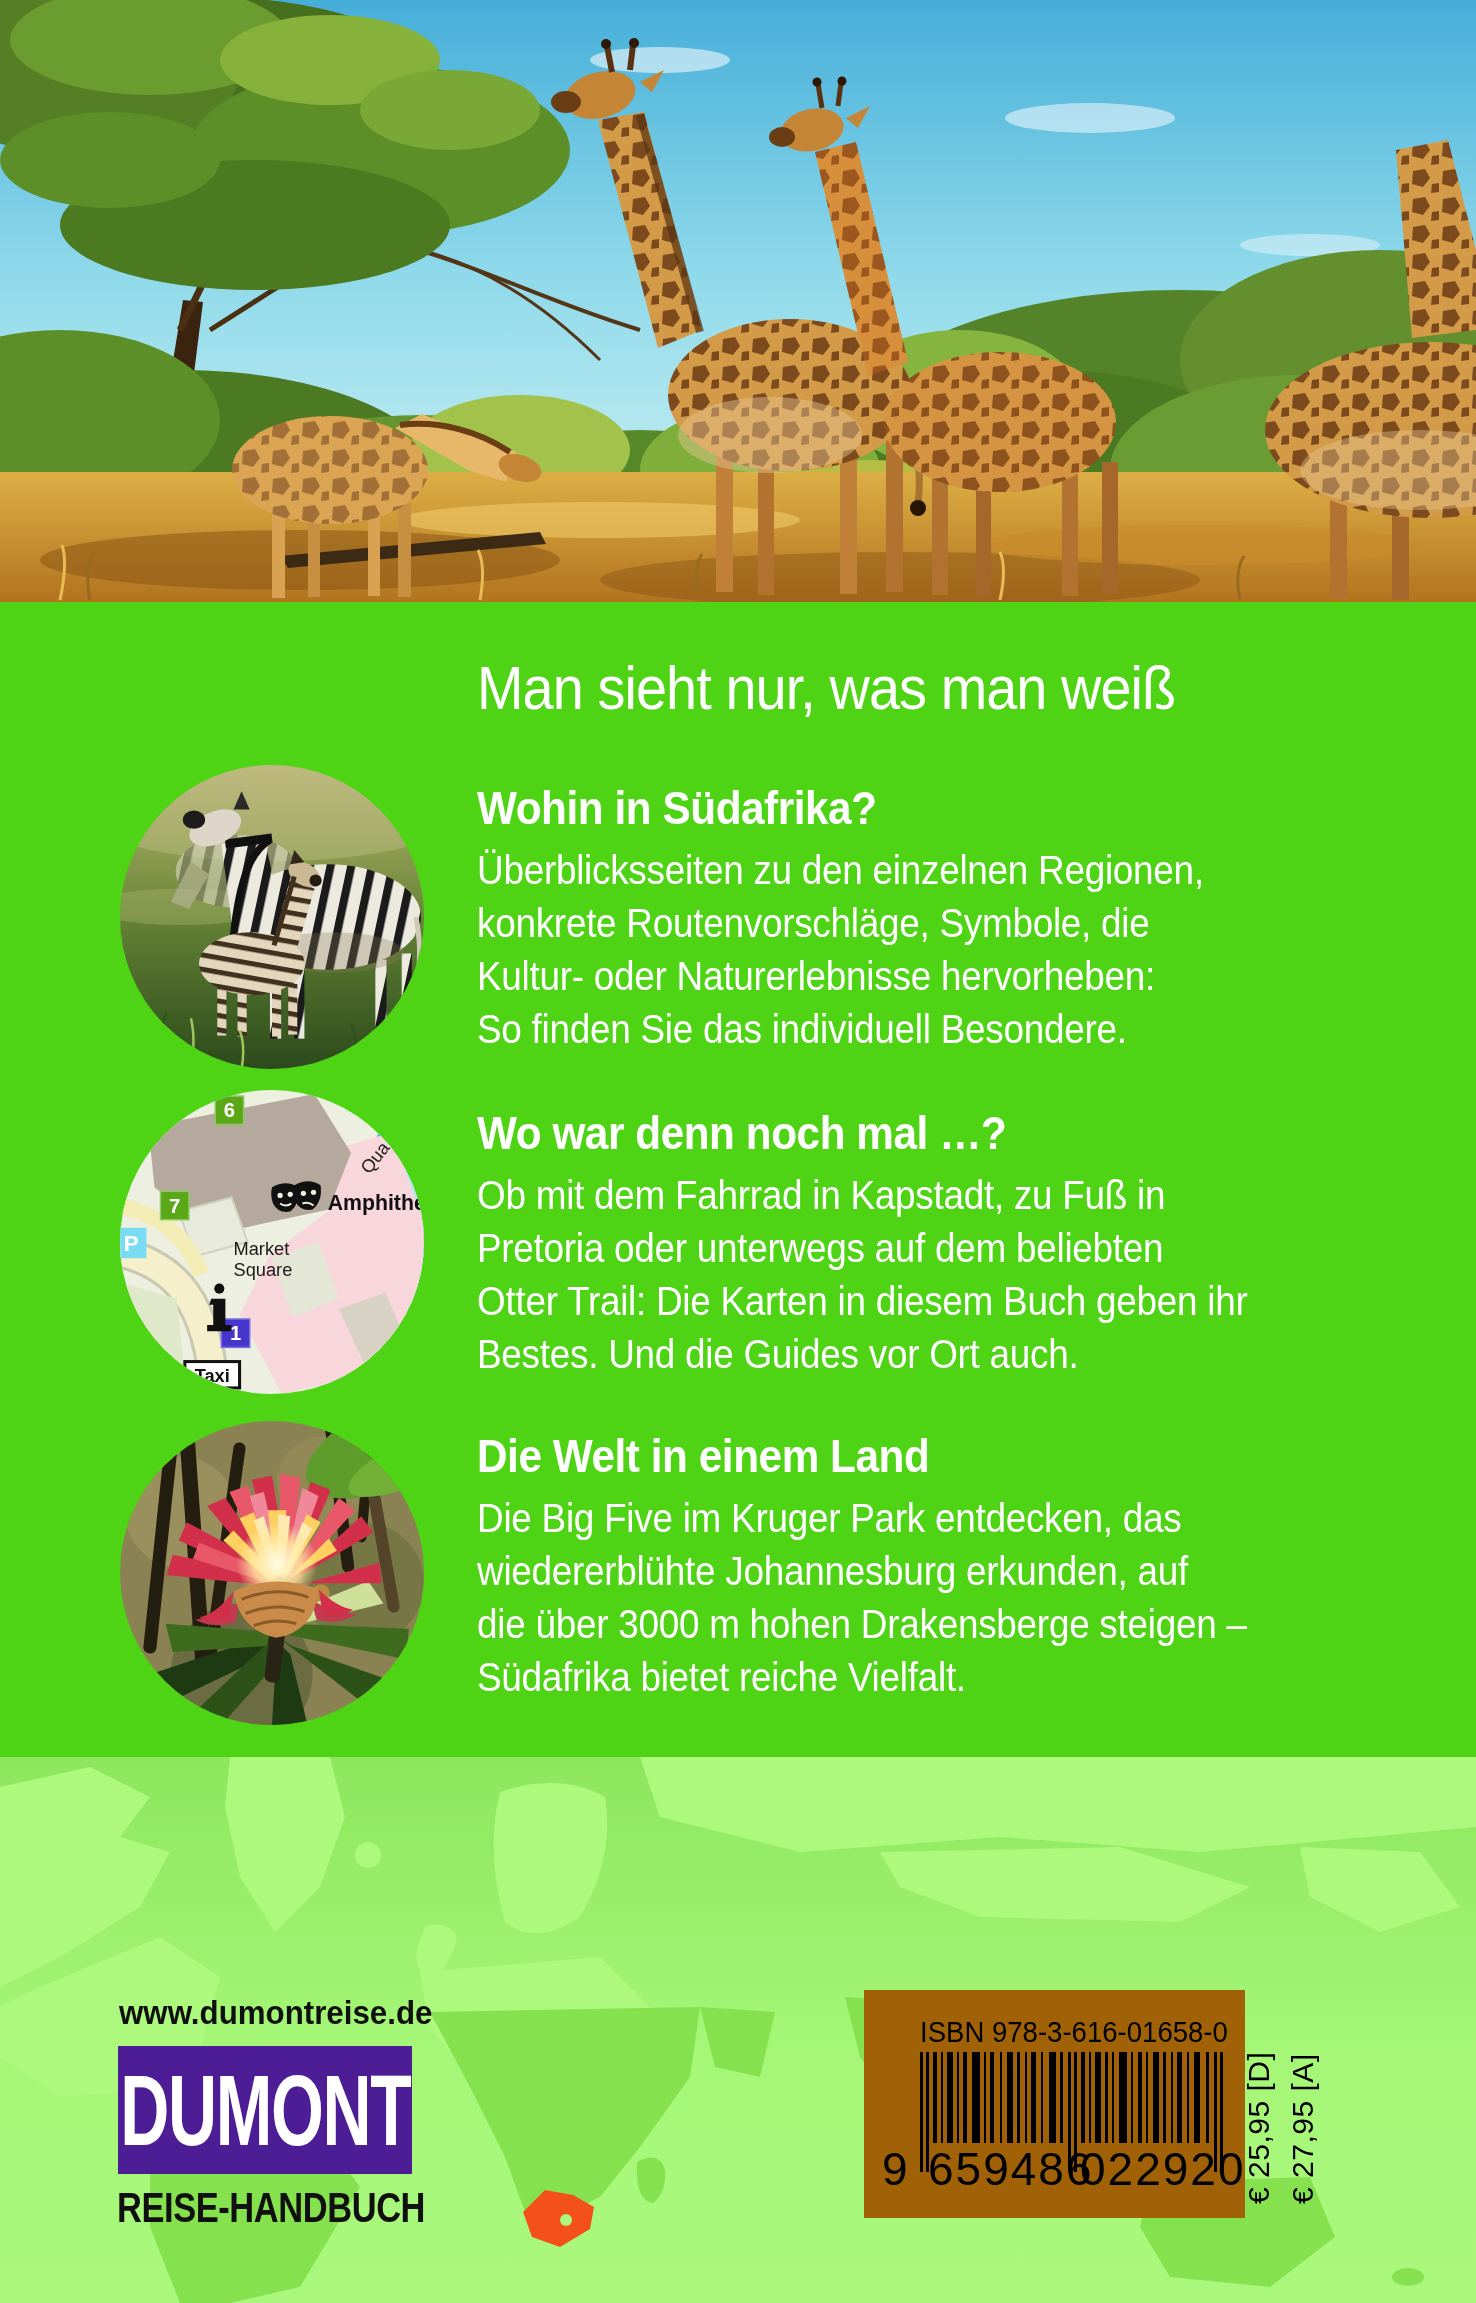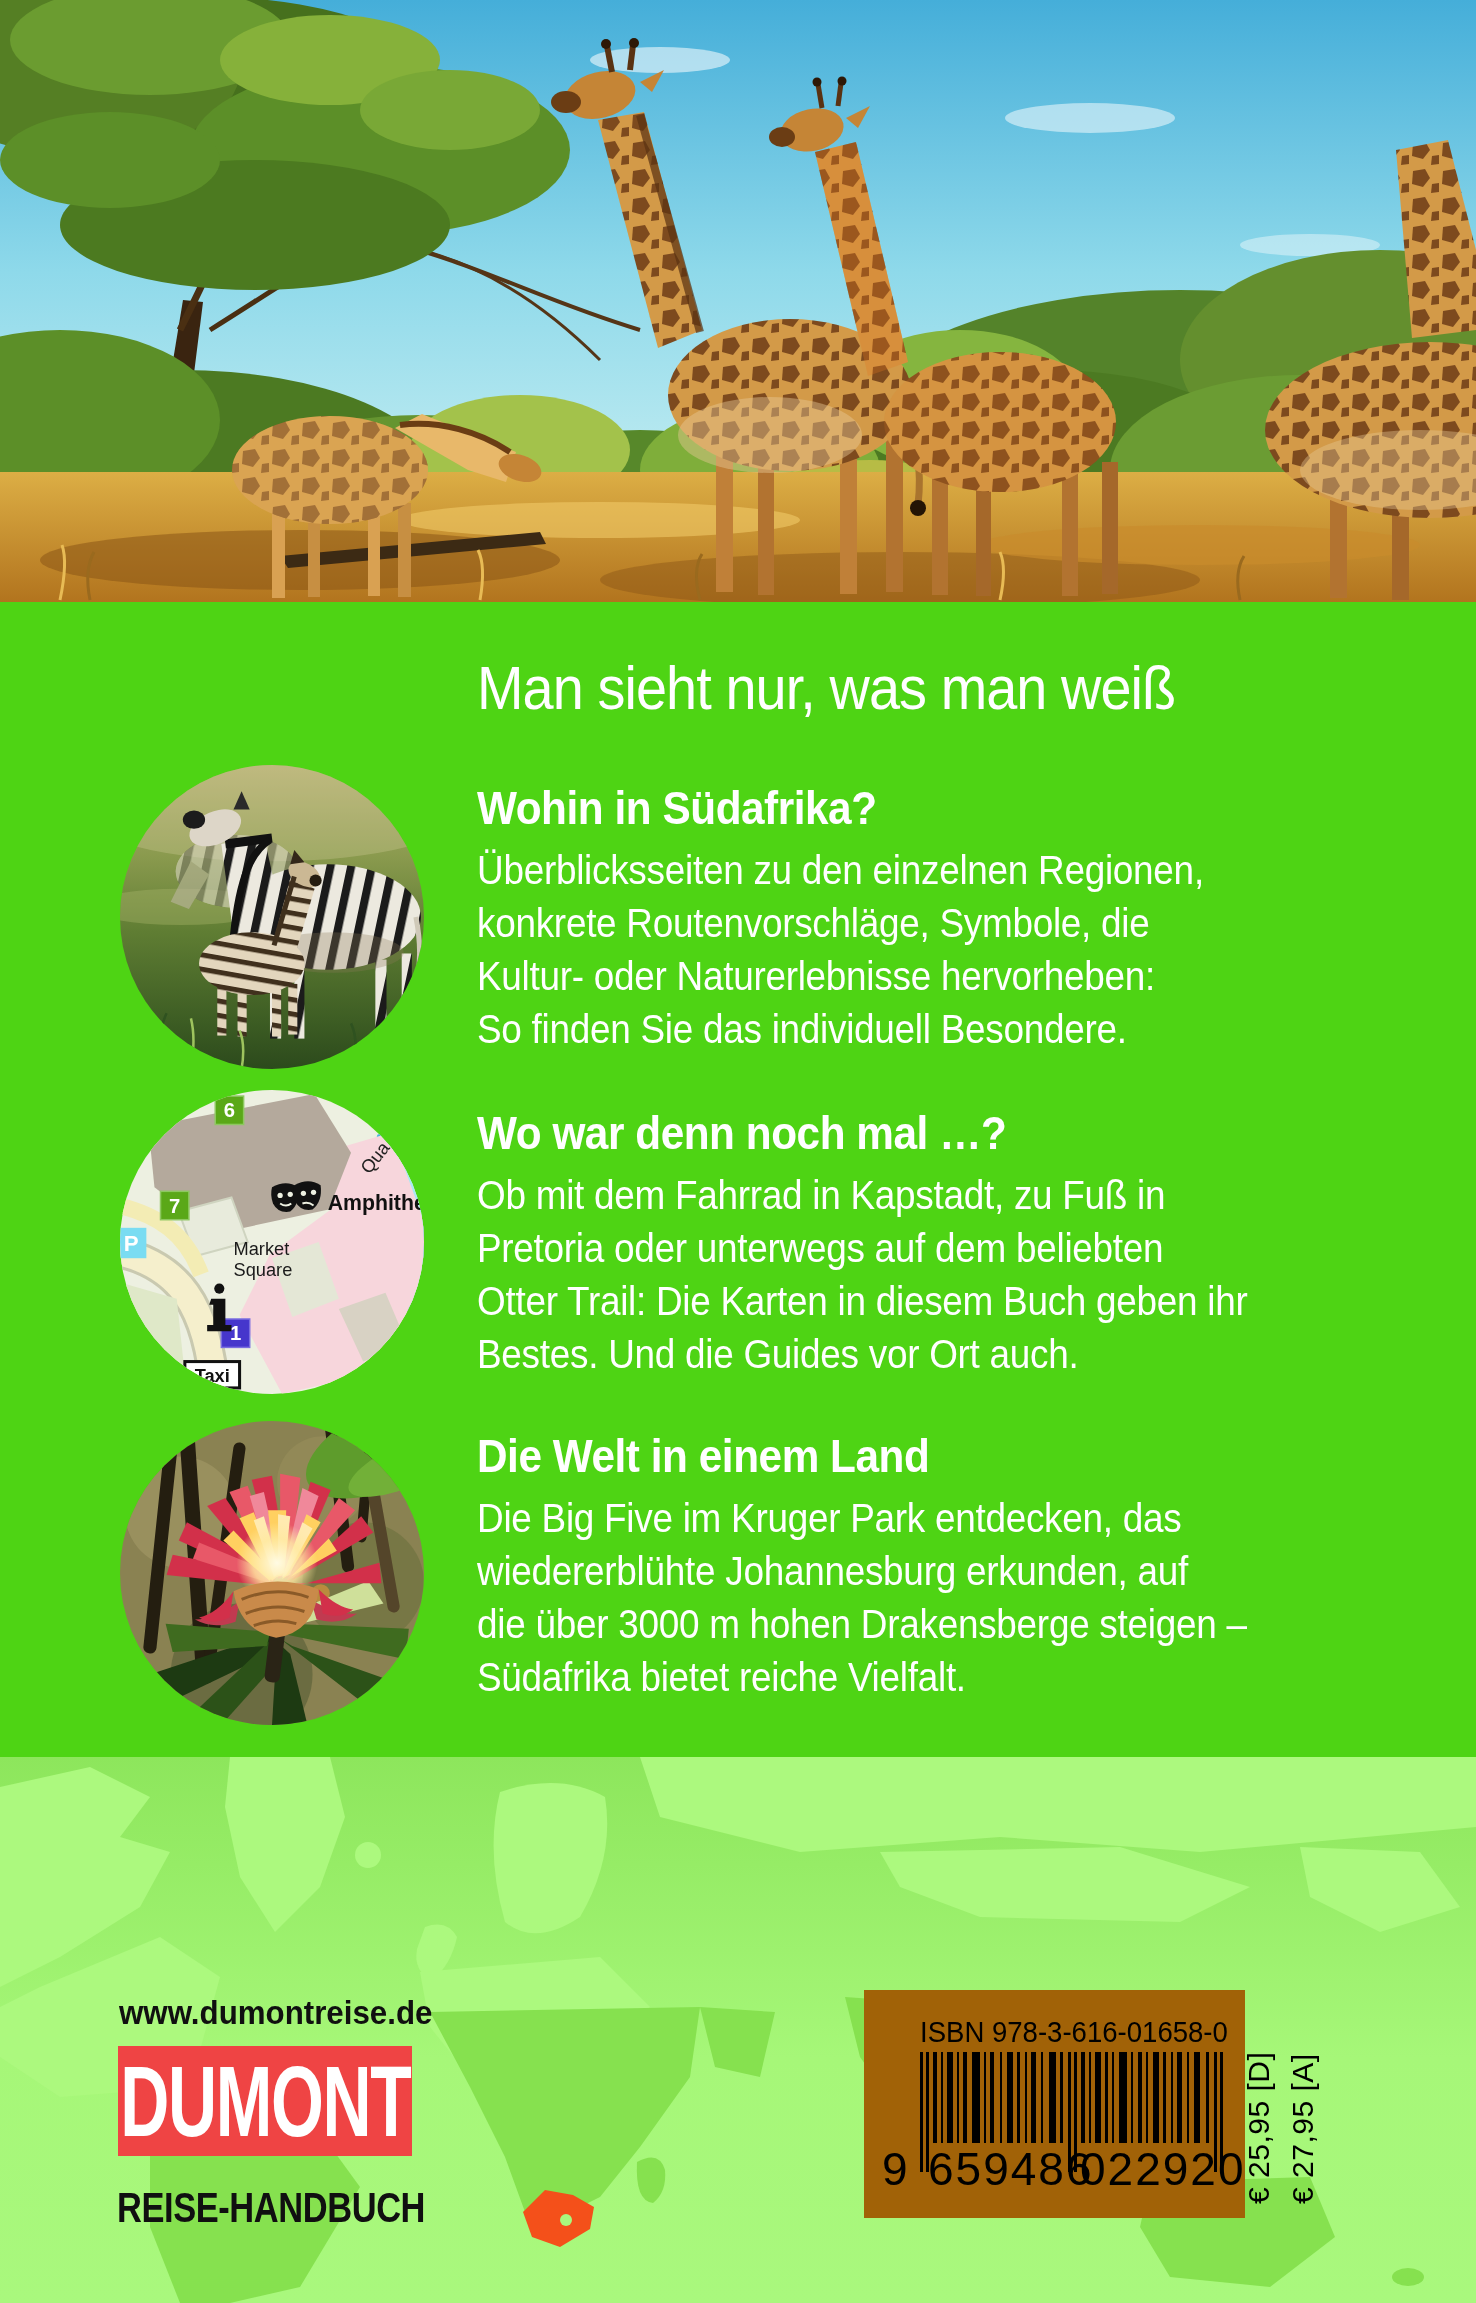--- a/index.html
+++ b/index.html
@@ -11,21 +11,21 @@
   .circle{position:absolute;left:120px;width:304px;height:304px;border-radius:50%;overflow:hidden;}
   .c1{top:765px}.c2{top:1090px}.c3{top:1421px}
   .sec-text{position:absolute;left:477px;color:#fff;transform:scaleX(.9);transform-origin:left top;width:1000px;}
   .t1{top:780px}.t2{top:1105px}.t3{top:1428px}
   .sec-text h2{margin:0 0 8px 0;font-size:47px;line-height:56px;font-weight:bold;letter-spacing:-.5px;}
   .sec-text p{margin:0;font-size:41px;line-height:53px;white-space:pre-line;letter-spacing:-.3px;}
   .band{position:absolute;left:0;top:1757px;width:1476px;height:546px;}
   .band svg{position:absolute;left:0;top:0;}
   .website{position:absolute;left:119px;top:1993px;font-size:34px;font-weight:bold;color:#101010;
            transform:scaleX(.92);transform-origin:left top;white-space:nowrap;}
-  .logo-box{position:absolute;left:118px;top:2046px;width:294px;height:110px;background:#ef4444;
+  .logo-box{position:absolute;left:118px;top:2046px;width:294px;height:128px;background:#4c1d95;
             display:flex;align-items:center;justify-content:center;overflow:hidden;}
   .logo-text{color:#fff;font-weight:bold;font-size:100px;letter-spacing:-2px;
              transform:scaleX(.68);white-space:nowrap;}
   .series{position:absolute;left:117px;top:2184px;font-size:42px;font-weight:bold;color:#101010;
           transform:scaleX(.82);transform-origin:left top;white-space:nowrap;letter-spacing:-.5px;}
   .barcode-box{position:absolute;left:864px;top:1990px;width:381px;height:228px;background:#a16207;}
   .isbn{position:absolute;left:56px;top:26px;font-size:29px;color:#000;white-space:nowrap;
         transform:scaleX(.95);transform-origin:left top;}
   .bars{position:absolute;left:56px;top:62px;}
   .ean{position:absolute;color:#000;font-size:46px;letter-spacing:2px;top:152px;white-space:nowrap;}

